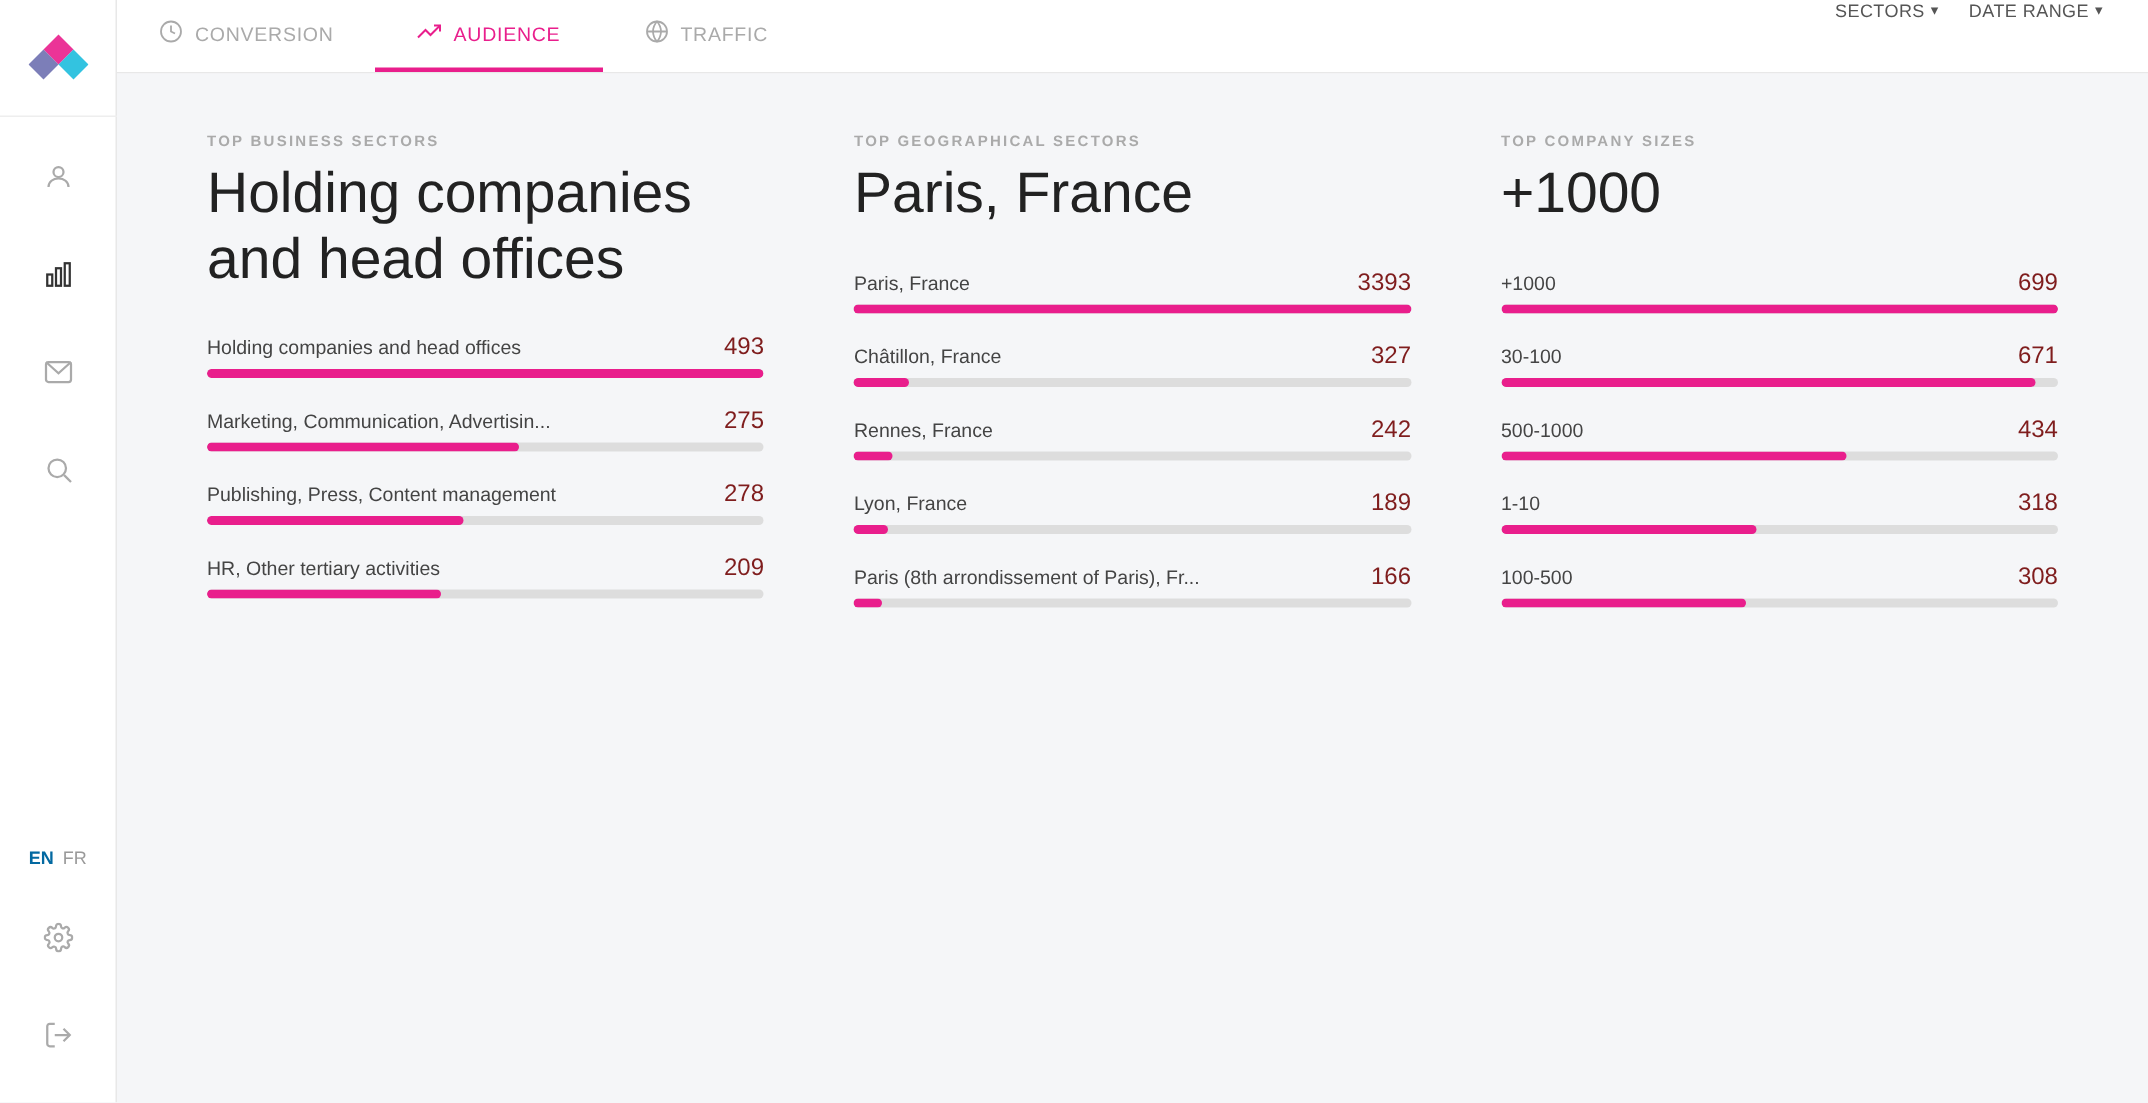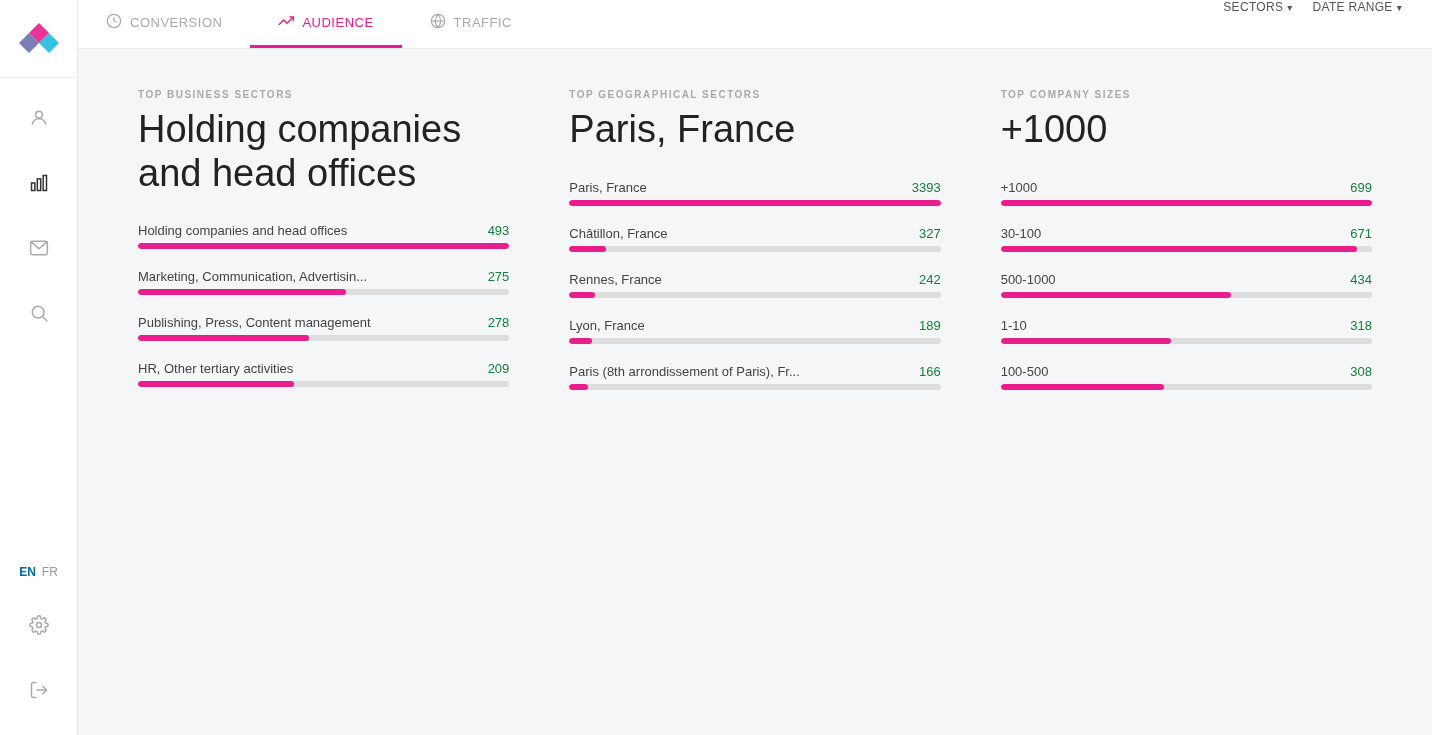--- a/index.html
+++ b/index.html
@@ -158,22 +158,22 @@
       display: flex;
       justify-content: space-between;
       align-items: baseline;
       margin-bottom: 5px;
     }
     .bar-label {
       font-size: 13px;
       color: #444;
     }
     .bar-value {
-      font-size: 13px;
-      color: #15803d;
+      font-size: 16px;
+      color: #7f1d1d;
     }
     .bar-track {
       height: 6px;
       background: #ddd;
       border-radius: 3px;
       overflow: hidden;
     }
     .bar-fill {
       height: 100%;
       background: #e91e8c;

